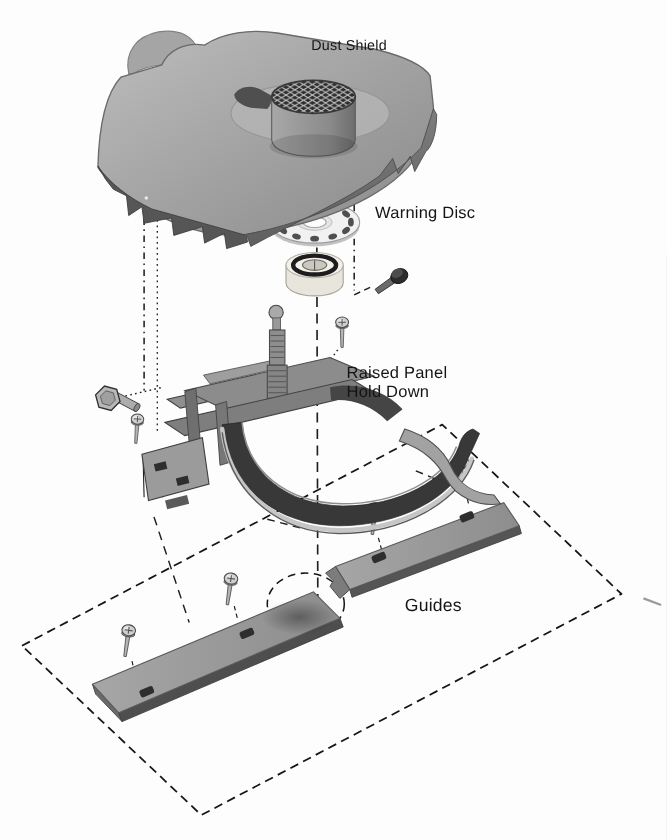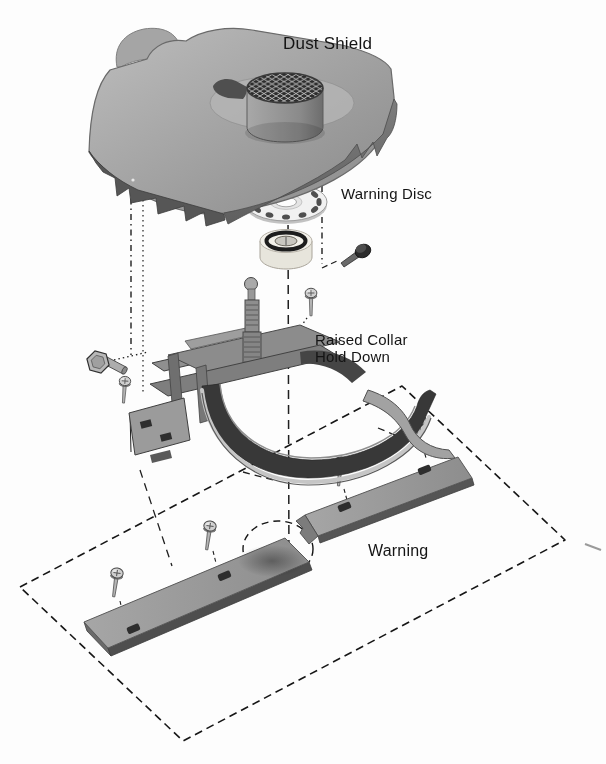--- a/index.html
+++ b/index.html
@@ -8,21 +8,21 @@
     position:relative;width:606px;height:764px;background:#fdfdfd;
     overflow:hidden;margin:0 auto;
   }
   #art{position:absolute;left:0;top:0;}
   .lbl{
     position:absolute;color:#141414;
     font-family:"Liberation Sans",sans-serif;
     font-size:15px;line-height:1.15;letter-spacing:0.2px;
     white-space:nowrap;user-select:none;
   }
-  .lbl-big{font-size:17px;}
+  .lbl-big{font-size:13px;}
   .lbl-guides{font-size:16px;}
 </style>
 </head>
 <body>
 
 <div id="page">
 
 <svg id="art" width="606" height="764" viewBox="0 0 606 764" xmlns="http://www.w3.org/2000/svg">
   <defs>
     <pattern id="honey" width="8" height="4.8" patternUnits="userSpaceOnUse">
@@ -237,19 +237,19 @@
   </g>
 
 </svg>
 
   <div class="lbl lbl-big" style="left:283px;top:34px;">Dust Shield</div>
 
   <div class="lbl" style="left:330px;top:185px;margin-left:11px;">Warning Disc</div>
 
 
   <div class="lbl" style="left:315px;top:331px;">
-    <div>Raised Collar</div>
+    <div>Raised Panel</div>
     <div>Hold Down</div>
   </div>
 
-  <div class="lbl lbl-guides" style="left:368px;top:542px;">Warning</div>
+  <div class="lbl lbl-guides" style="left:368px;top:542px;">Guides</div>
 
 </div>
 
 </body></html>

